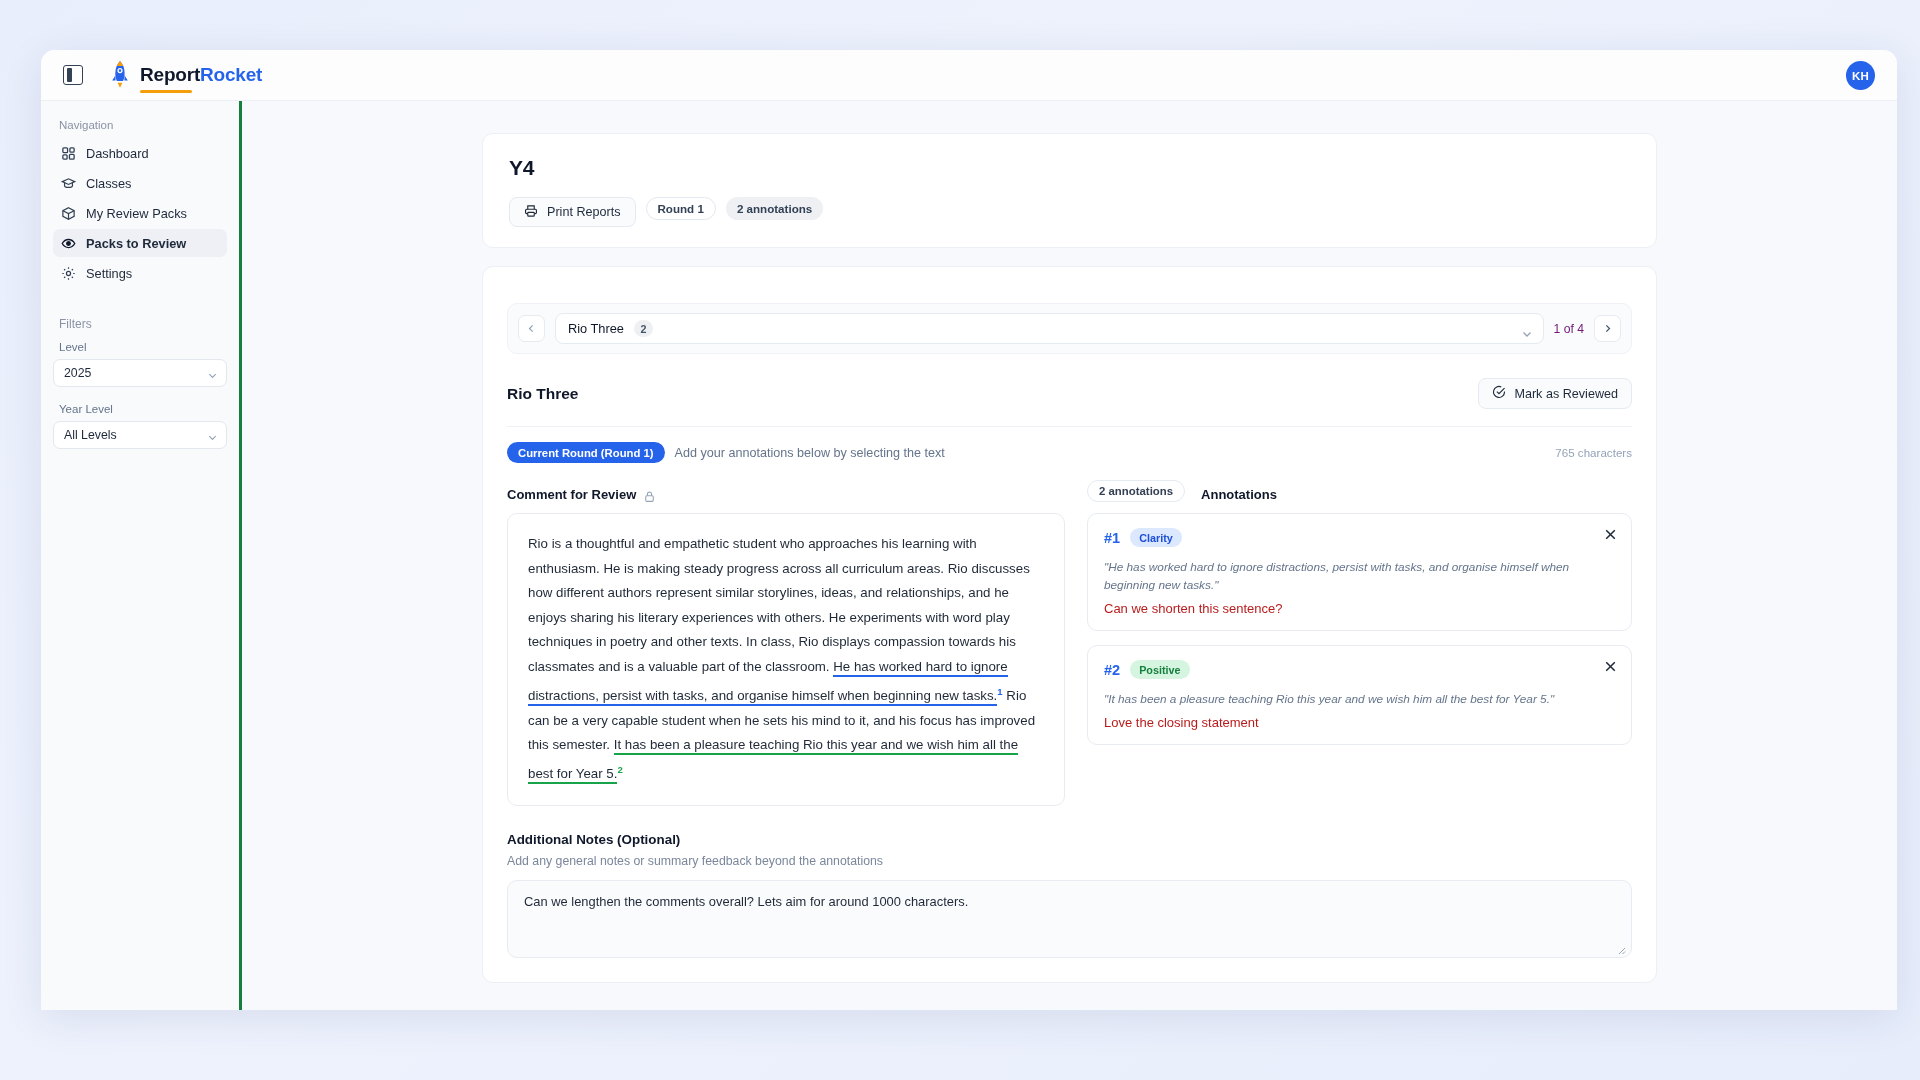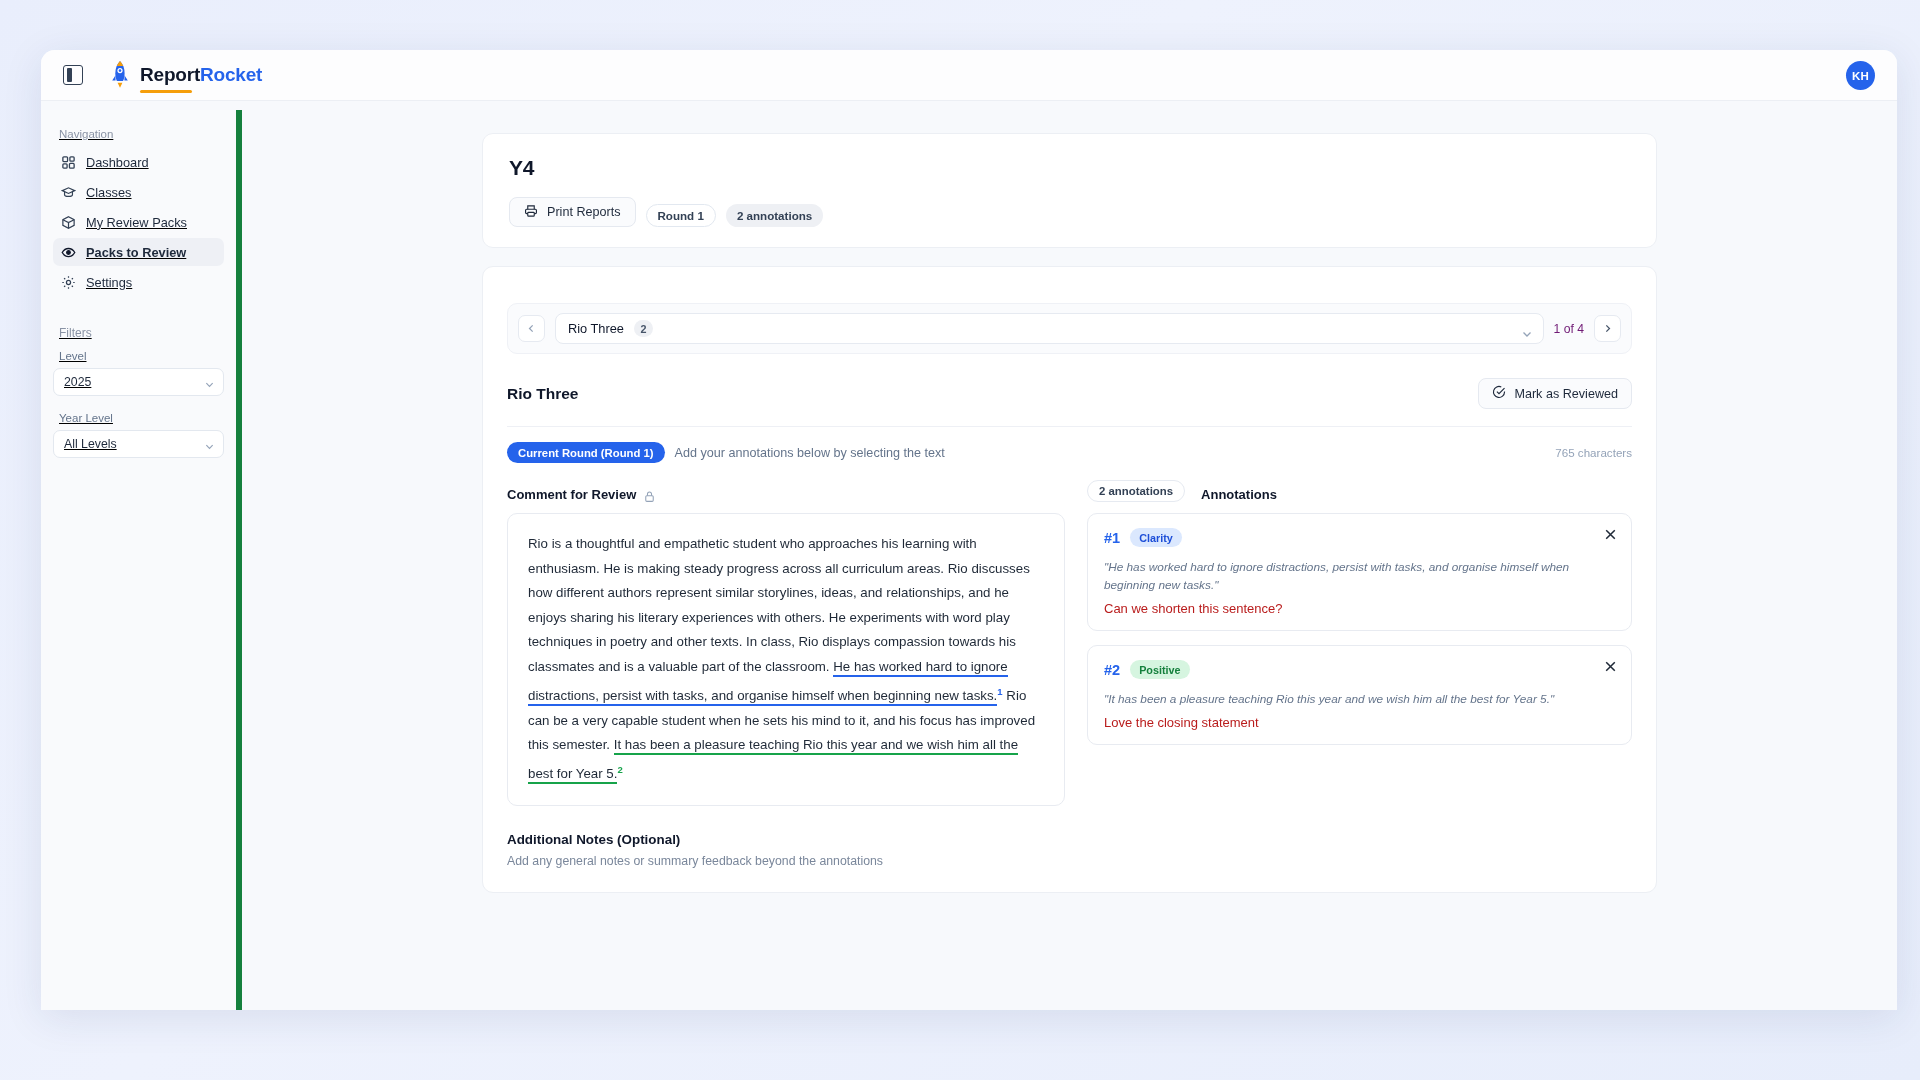--- a/index.html
+++ b/index.html
@@ -45,22 +45,22 @@
   }
   .avatar {
     position: absolute; right: 22px; top: 11px;
     width: 29px; height: 29px; border-radius: 50%;
     background: #2563eb; color: #fff; font-size: 11.5px; font-weight: 700;
     display: flex; align-items: center; justify-content: center;
     cursor: pointer; letter-spacing: .3px;
   }
   
   .sidebar {
-    position: absolute; left: 0; top: 60px; width: 201px; height: 909px;
-    background: #f9fafc; border-right: 6px solid #15803d; padding: 14px 12px 0 12px; text-decoration: underline;
+    position: absolute; left: 0; top: 51px; width: 201px; height: 909px;
+    background: #f9fafc; border-right: 3px solid #15803d; padding: 14px 12px 0 12px;
   }
   .side-section { font-size: 11.5px; color: #8a93a5; padding: 4px 6px 8px 6px; }
   .side-item {
     display: flex; align-items: center; gap: 10px;
     height: 28px; padding: 0 8px; border-radius: 7px;
     font-size: 12.8px; color: #1e293b; cursor: pointer; margin-bottom: 2px;
   }
   .side-item.active { background: #eef0f5; font-weight: 600; }
   .side-icn { width: 15px; height: 15px; flex: none; color: #334155; display: block; }
   .filters-head { font-size: 12px; color: #8a93a5; padding: 28px 6px 10px 6px; }
@@ -75,21 +75,21 @@
   .main {
     position: absolute; left: 201px; top: 51px; width: 1655px; height: 909px;
     overflow: hidden; padding: 32px 0 0 0;
   }
   .card {
     background: #fff; border: 1px solid #eceff4; border-radius: 11px;
     margin: 0 auto 18px auto; width: 1175px;
   }
   .card-head { padding: 22px 26px 20px 26px; }
   .y-title { font-size: 21px; font-weight: 700; color: #0f172a; letter-spacing: -.3px; }
-  .chip-row { display: flex; align-items: flex-end; gap: 10px; margin-top: 17px; }
+  .chip-row { display: flex; align-items: flex-start; gap: 10px; margin-top: 17px; }
   .btn-print {
     display: flex; align-items: center; gap: 9px; height: 30px; padding: 0 14px;
     border: 1px solid #e5e9f0; border-radius: 8px; background: #fafbfd;
     font-size: 12.6px; color: #1e293b; cursor: pointer; font-weight: 500;
   }
   .pill {
     height: 23px; padding: 0 11px; border-radius: 12px; font-size: 11.6px;
     display: flex; align-items: center; font-weight: 600; color: #334155;
   }
   .pill-outline { border: 1px solid #e2e8f0; background: #fff; }
@@ -416,19 +416,27 @@
                 </span>
                 <div class="ann-quote">"It has been a pleasure teaching Rio this year and we wish him all the best for Year 5."</div>
                 <div class="ann-note">Love the closing statement</div>
               </div>
             </div>
           </div>
         </div>
 
         <div class="notes-title">Additional Notes (Optional)</div>
         <div class="notes-sub">Add any general notes or summary feedback beyond the annotations</div>
+        <div class="notes-box">
+          <span>Can we lengthen the comments overall? Lets aim for around 1000 characters.</span>
+          <span class="resizer">
+            <svg viewBox="0 0 10 10" width="10" height="10" fill="none" stroke="#9aa5b5" stroke-width="1">
+                  <path d="M9 3 3 9M9 6.5 6.5 9"></path>
+                </svg>
+          </span>
+        </div>
 
       </div>
     </div>
 
   </div>
 </div>
 </div>
 
 </body></html>

